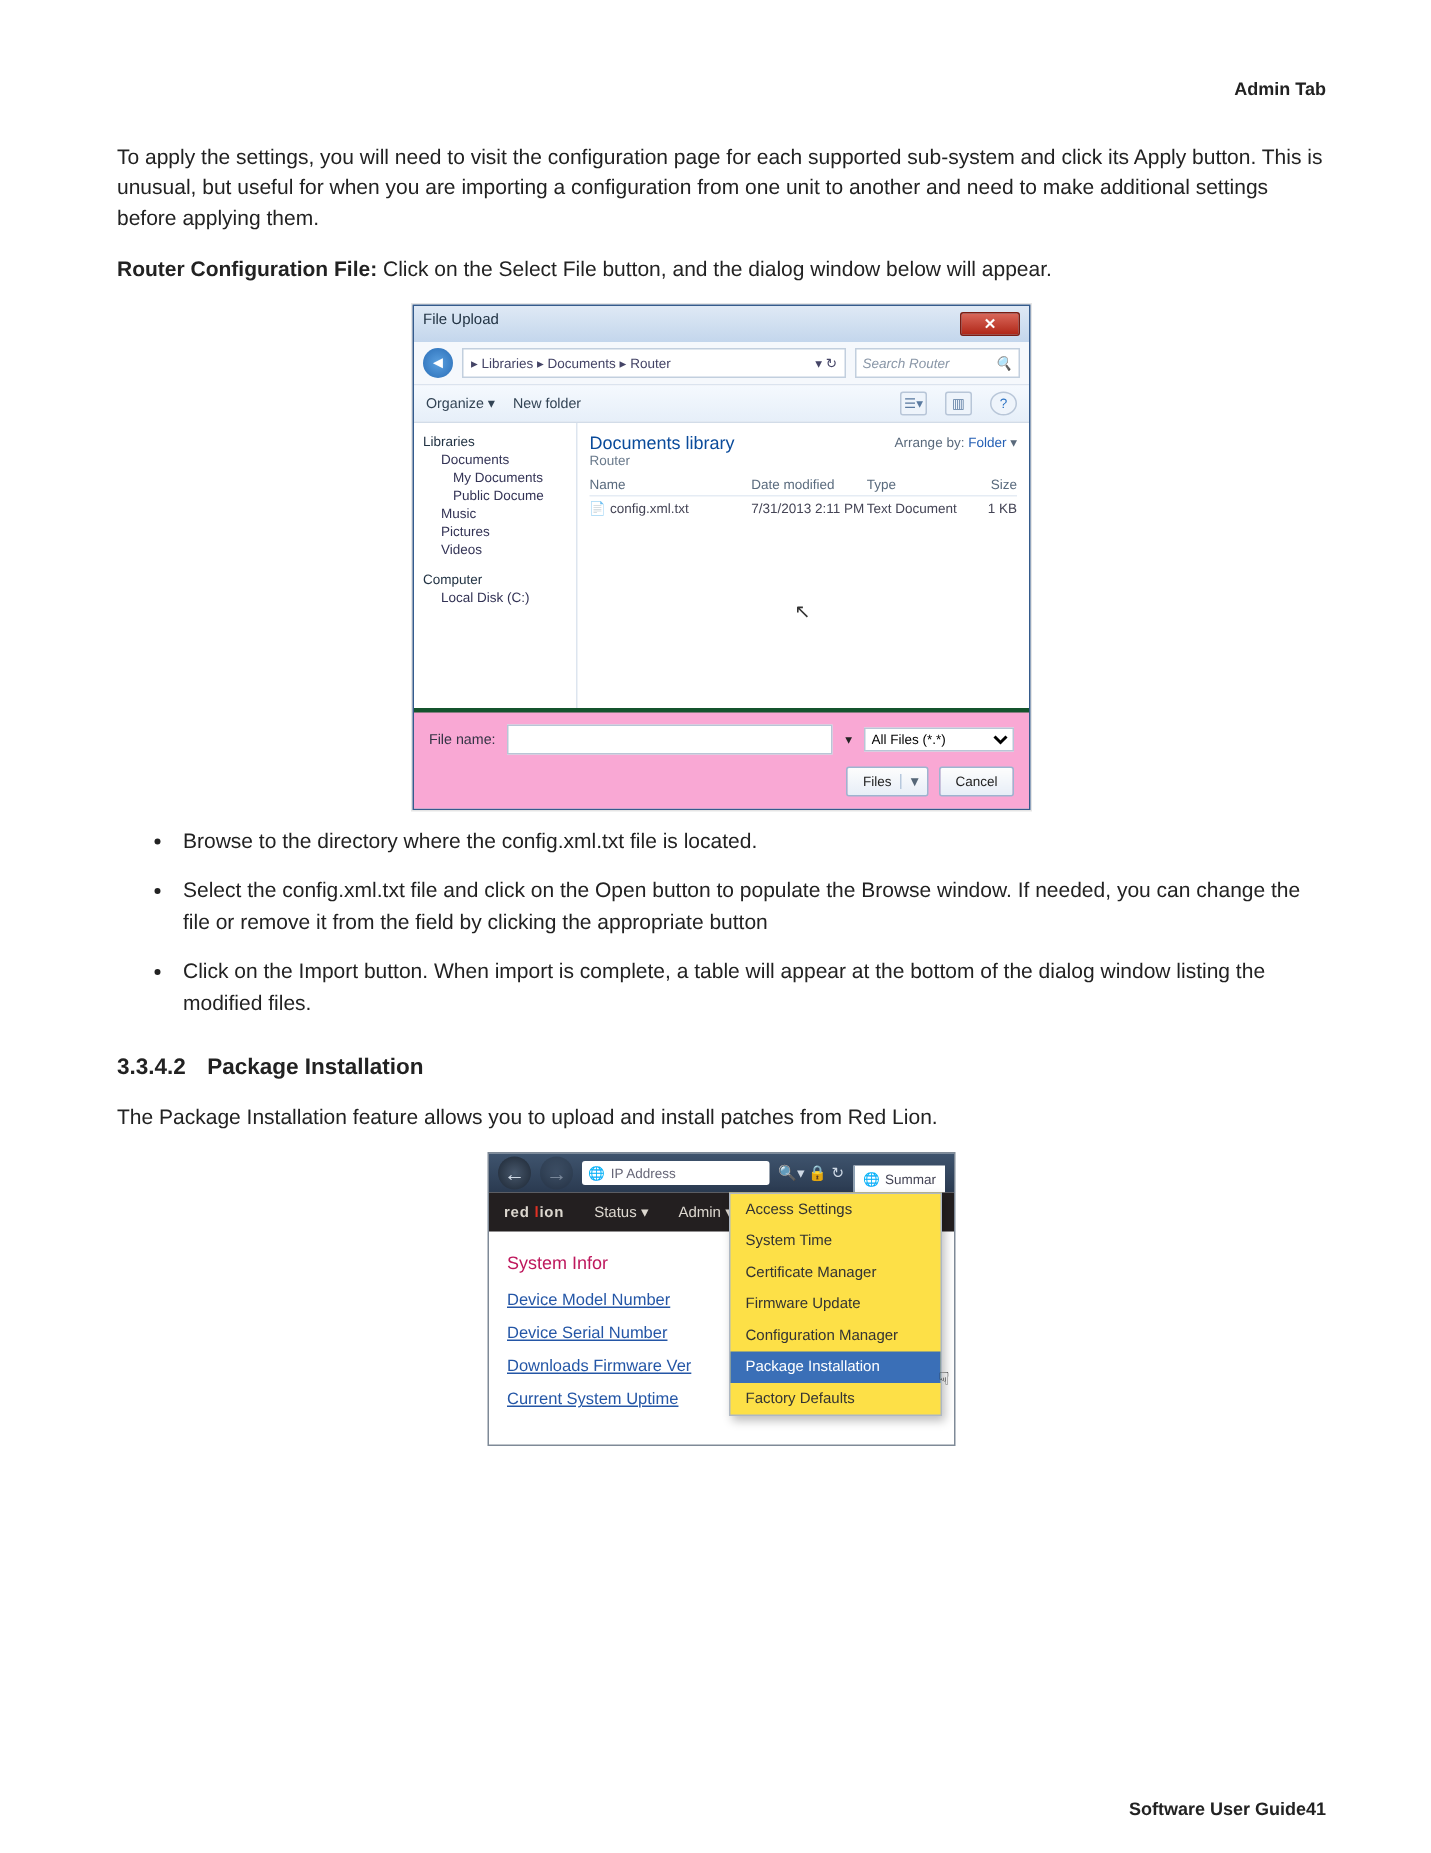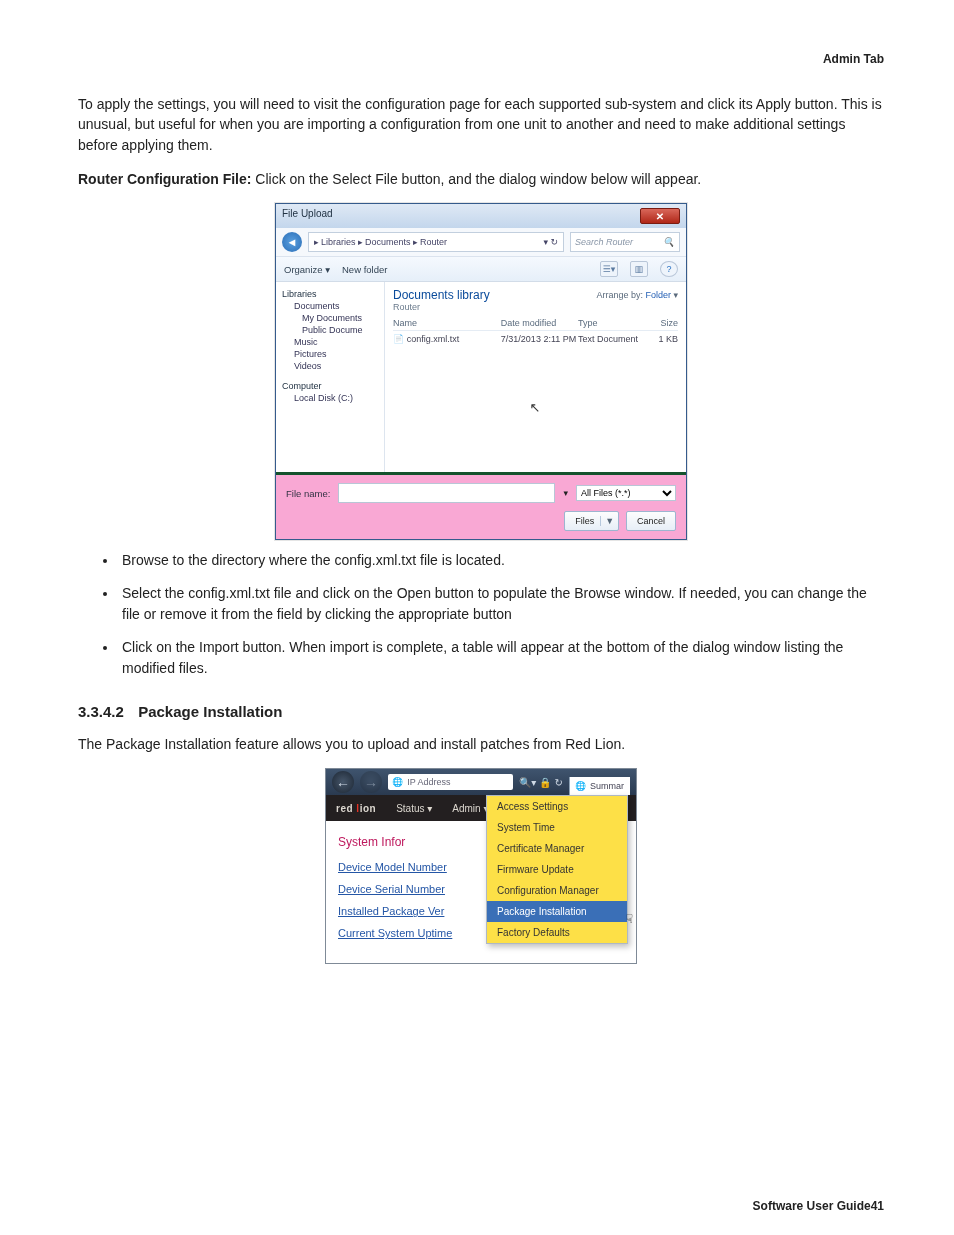--- a/index.html
+++ b/index.html
@@ -199,21 +199,21 @@
       <span class="rl-item"><span>Status</span> ▾</span>
       <span class="rl-item"><span>Admin</span> ▾</span>
       <span class="rl-item"><span>Network</span> ▾</span>
       <span class="rl-item">Servi</span>
     </div>
     <div class="rl-body">
       <div class="rl-left">
         <h2>System Infor</h2>
         <span class="lk">Device Model Number</span>
         <span class="lk">Device Serial Number</span>
-        <span class="lk">Installed Package Ver</span>
+        <span class="lk">Downloads Firmware Ver</span>
         <span class="lk">Current System Uptime</span>
       </div>
     </div>
     <div class="rl-dd">
       <div>Access Settings</div>
       <div>System Time</div>
       <div>Certificate Manager</div>
       <div>Firmware Update</div>
       <div>Configuration Manager</div>
       <div class="hl"><span>Package Installation</span><span class="hand">☟</span></div>

